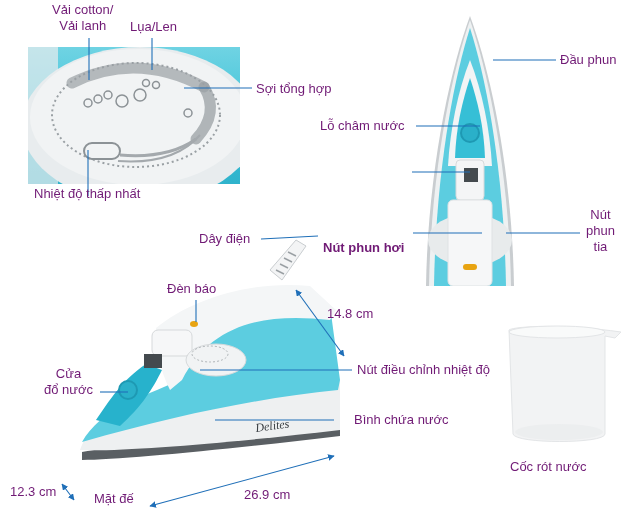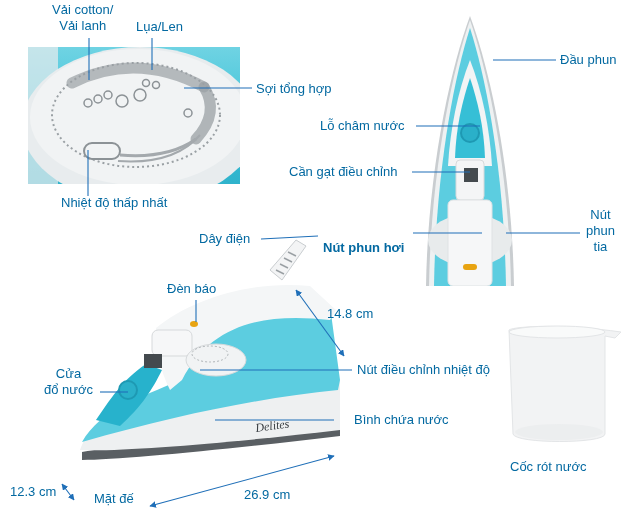--- a/index.html
+++ b/index.html
@@ -1,17 +1,17 @@
 <!DOCTYPE html>
 <html><head>
 <meta charset="utf-8">
 <style>
   html,body{margin:0;padding:0;background:#ffffff;}
   body{width:640px;height:511px;position:relative;overflow:hidden;font-family:"Liberation Sans","DejaVu Sans",sans-serif;color:#6b6b6b;}
-  .lbl{position:absolute;font-size:13px;line-height:16px;color:#0369a1;white-space:nowrap;}
+  .lbl{position:absolute;font-size:13px;line-height:16px;color:#701a75;white-space:nowrap;}
   .c{text-align:center;}
   svg{position:absolute;left:0;top:0;}
   .panel{position:absolute;overflow:hidden;}
 </style>
 </head>
 <body>
 
 <div class="panel" style="left:28px;top:47px;width:212px;height:137px;background:linear-gradient(180deg,#6fd3e3 0%,#39c0d6 60%,#2fb3cc 100%);">
   <svg width="212" height="137" viewBox="0 0 212 137">
     <rect x="0" y="0" width="30" height="137" fill="#e9ecee" opacity="0.7"></rect>
@@ -117,28 +117,27 @@
     <line x1="296" y1="290" x2="344" y2="356" marker-start="url(#ah)" marker-end="url(#ah)"></line>
     <line x1="62" y1="484" x2="74" y2="500" marker-start="url(#ah)" marker-end="url(#ah)"></line>
     <line x1="150" y1="506" x2="334" y2="456" marker-start="url(#ah)" marker-end="url(#ah)"></line>
   </g>
 </svg>
 
 <div class="lbl c" style="left:52px;top:2px;">
   <div>Vải cotton/</div>
   <div>Vải lanh</div>
 </div>
-<div class="lbl" style="left:136px;top:19px;">Lụa/Len</div>
+<div class="lbl" style="left:130px;top:19px;">Lụa/Len</div>
 <div class="lbl" style="left:256px;top:81px;text-align:center;">Sợi tổng hợp</div>
-<div class="lbl" style="left:34px;top:195px;margin-left:27px;">Nhiệt độ thấp nhất</div>
+<div class="lbl" style="left:34px;top:186px;">Nhiệt độ thấp nhất</div>
 
 <div class="lbl" style="left:560px;top:52px;">Đầu phun</div>
 <div class="lbl" style="left:320px;top:118px;">Lỗ châm nước</div>
 <div class="lbl c" style="left:289px;top:164px;">
-  <div>Cần gạt điều chỉnh</div>
 </div>
 <div class="lbl" style="left:323px;top:240px;font-weight:bold;">Nút phun hơi</div>
 <div class="lbl c" style="left:586px;top:207px;">
   <div>Nút</div>
   <div>phun</div>
   <div>tia</div>
 </div>
 
 <div class="lbl" style="left:199px;top:231px;">Dây điện</div>
 <div class="lbl" style="left:167px;top:281px;">Đèn báo</div>

